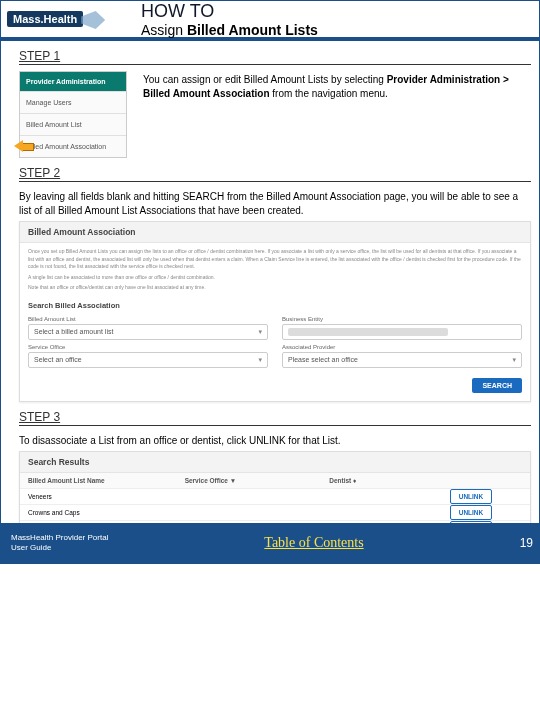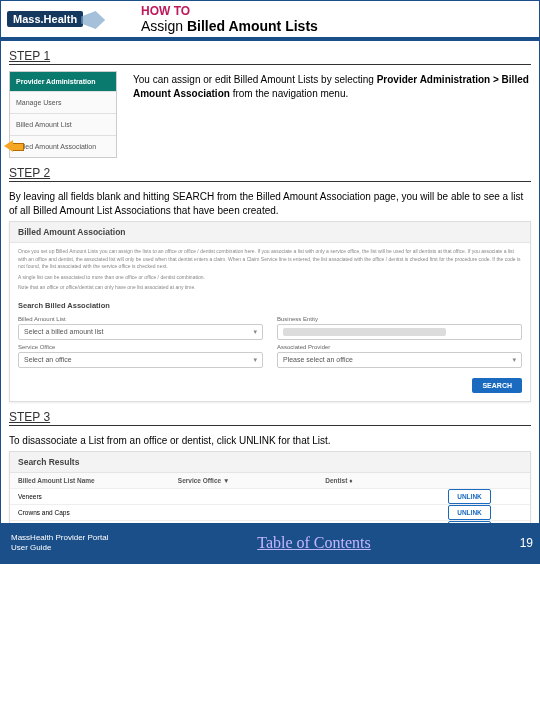--- a/index.html
+++ b/index.html
@@ -3,24 +3,24 @@
 <meta charset="utf-8">
 <style>
 * { box-sizing: border-box; margin: 0; padding: 0; }
 body { width: 540px; height: 720px; font-family: Arial, sans-serif; background: #fff; position: relative; font-size: 10px; }
 .page { border: 1px solid #1a4f8a; height: 564px; display: flex; flex-direction: column; }
 .header { display: flex; align-items: stretch; height: 40px; }
 .logo-area { width: 120px; background: #fff; display: flex; align-items: center; padding-left: 6px; border-bottom: 4px solid #1a4f8a; }
 .logo { background: #14385e; color: #fff; font-weight: bold; font-size: 11px; padding: 2px 6px; border-radius: 2px; position: relative; }
 .logo-shape { position: absolute; width: 24px; height: 18px; background: #7fa5c9; right: -22px; top: 0; clip-path: polygon(0 30%, 60% 0, 100% 50%, 60% 100%, 0 70%); opacity: .7; }
 .title-area { flex: 1; display: flex; flex-direction: column; justify-content: center; padding-left: 20px; border-bottom: 4px solid #1a4f8a; }
-.howto { color: #be185d; font-weight: bold; font-size: 12px; }
+.howto { color: #0f172a; font-weight: normal; font-size: 18px; }
 .title { font-size: 14px; }
 .title .bold { font-weight: bold; }
-.content { flex: 1; padding: 4px 8px 0 8px; overflow: hidden; }
+.content { flex: 1; padding: 4px 8px 0 8px; overflow: hidden; margin-left: 10px; }
 .step-label { font-size: 12px; text-decoration: underline; color: #333; border-bottom: 1.5px solid #333; display: block; margin: 4px 0 6px 0; padding-bottom: 1px; }
 .step1-body { display: flex; gap: 16px; margin-bottom: 8px; }
 .sidenav { width: 108px; border: 1px solid #ccc; font-size: 7px; }
 .sidenav-head { background: #0a7a6f; color: #fff; padding: 6px 6px; font-weight: bold; }
 .sidenav-item { padding: 7px 6px; border-top: 1px solid #e0e0e0; color: #555; background: #fafafa; position: relative; }
 .arrow { position: absolute; left: -6px; top: 4px; width: 20px; height: 12px; }
 .arrow::before { content: ""; position: absolute; right: 0; top: 3px; width: 10px; height: 6px; background: #f5a623; border: 1px solid #b36b00; }
 .arrow::after { content: ""; position: absolute; left: 0; top: 0; border-right: 9px solid #f5a623; border-top: 6px solid transparent; border-bottom: 6px solid transparent; }
 .step-text { font-size: 10px; line-height: 1.35; flex: 1; padding-top: 2px; }
 .step-text b { font-weight: bold; }
@@ -35,21 +35,21 @@
 .blur { background: #dcdcdc; height: 8px; width: 70%; border-radius: 2px; }
 .panel-actions { display: flex; justify-content: flex-end; padding: 4px 8px 8px; }
 .btn { background: #1a6bbf; color: #fff; font-size: 7px; font-weight: bold; padding: 4px 10px; border-radius: 2px; }
 .btn-outline { background: #fff; color: #1a6bbf; border: 1px solid #1a6bbf; font-size: 6.5px; font-weight: bold; padding: 3px 8px; border-radius: 2px; }
 .table { width: 100%; font-size: 6.5px; }
 .table-head, .table-row { display: grid; grid-template-columns: 1.3fr 1.2fr 1fr .6fr; align-items: center; padding: 4px 8px; border-bottom: 1px solid #eee; }
 .table-head { color: #555; font-weight: bold; background: #fafafa; }
 .cell-blur { background: #dcdcdc; height: 7px; width: 70%; border-radius: 2px; }
 .footer { background: #1a4f8a; color: #fff; display: flex; align-items: center; justify-content: space-between; padding: 6px 6px 6px 10px; height: 40px; }
 .footer-left { font-size: 8px; line-height: 1.2; }
-.toc { color: #c4b5fd; font-family: "Times New Roman", serif; font-size: 16px; text-decoration: underline; text-align: center; }
+.toc { color: #fde047; font-family: "Times New Roman", serif; font-size: 14px; text-decoration: underline; text-align: center; }
 .pagenum { font-size: 12px; }
 </style>
 </head>
 <body>
 
 <div class="page">
   <div class="header">
     <div class="logo-area">
       <div class="logo"><span>Mass.Health</span><span class="logo-shape"></span></div>
     </div>

